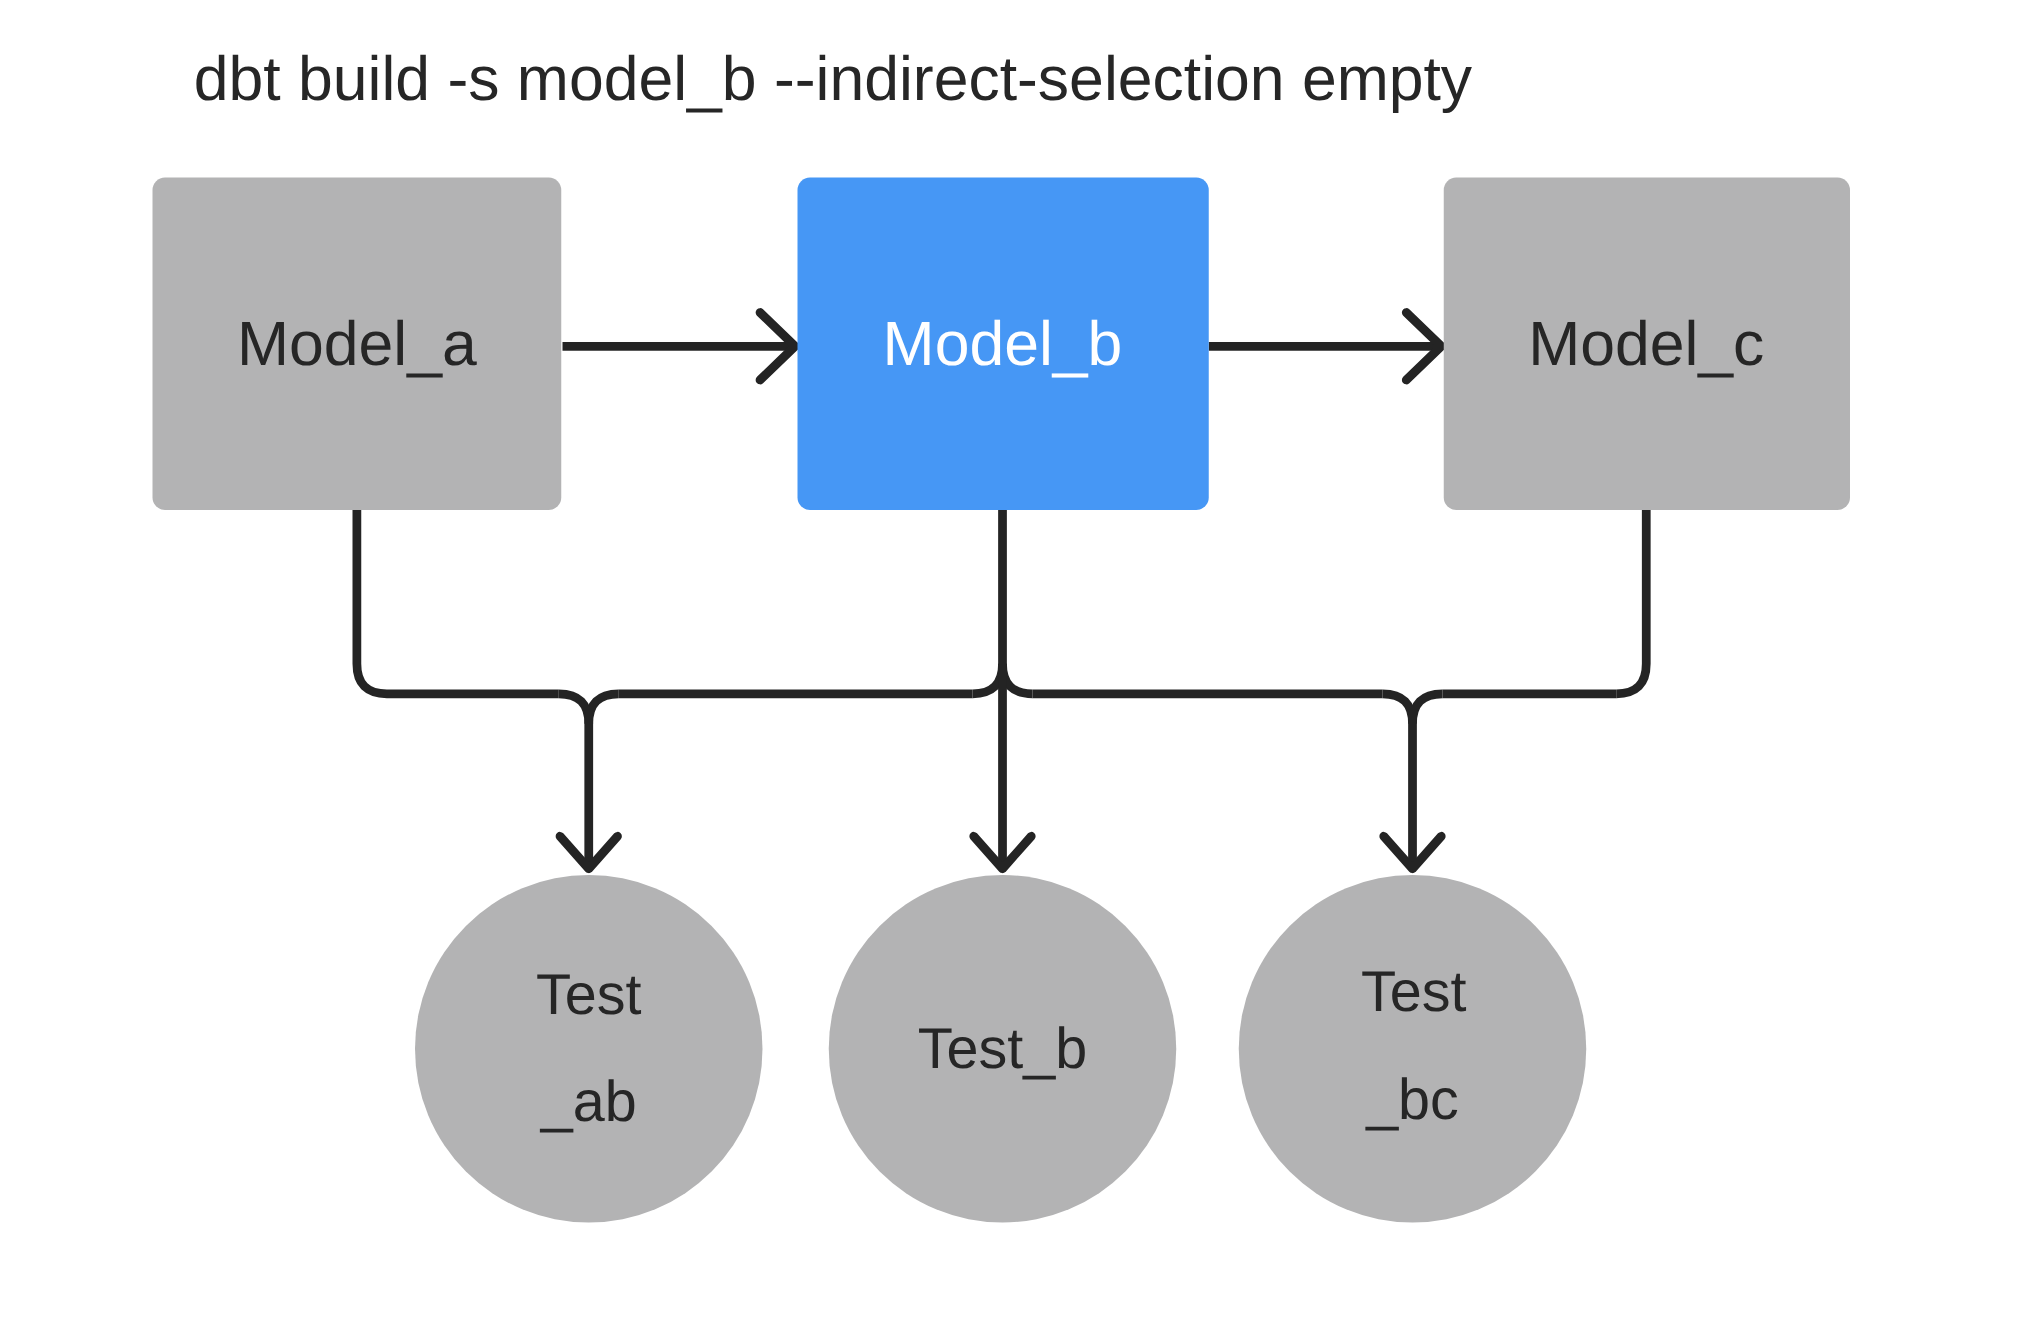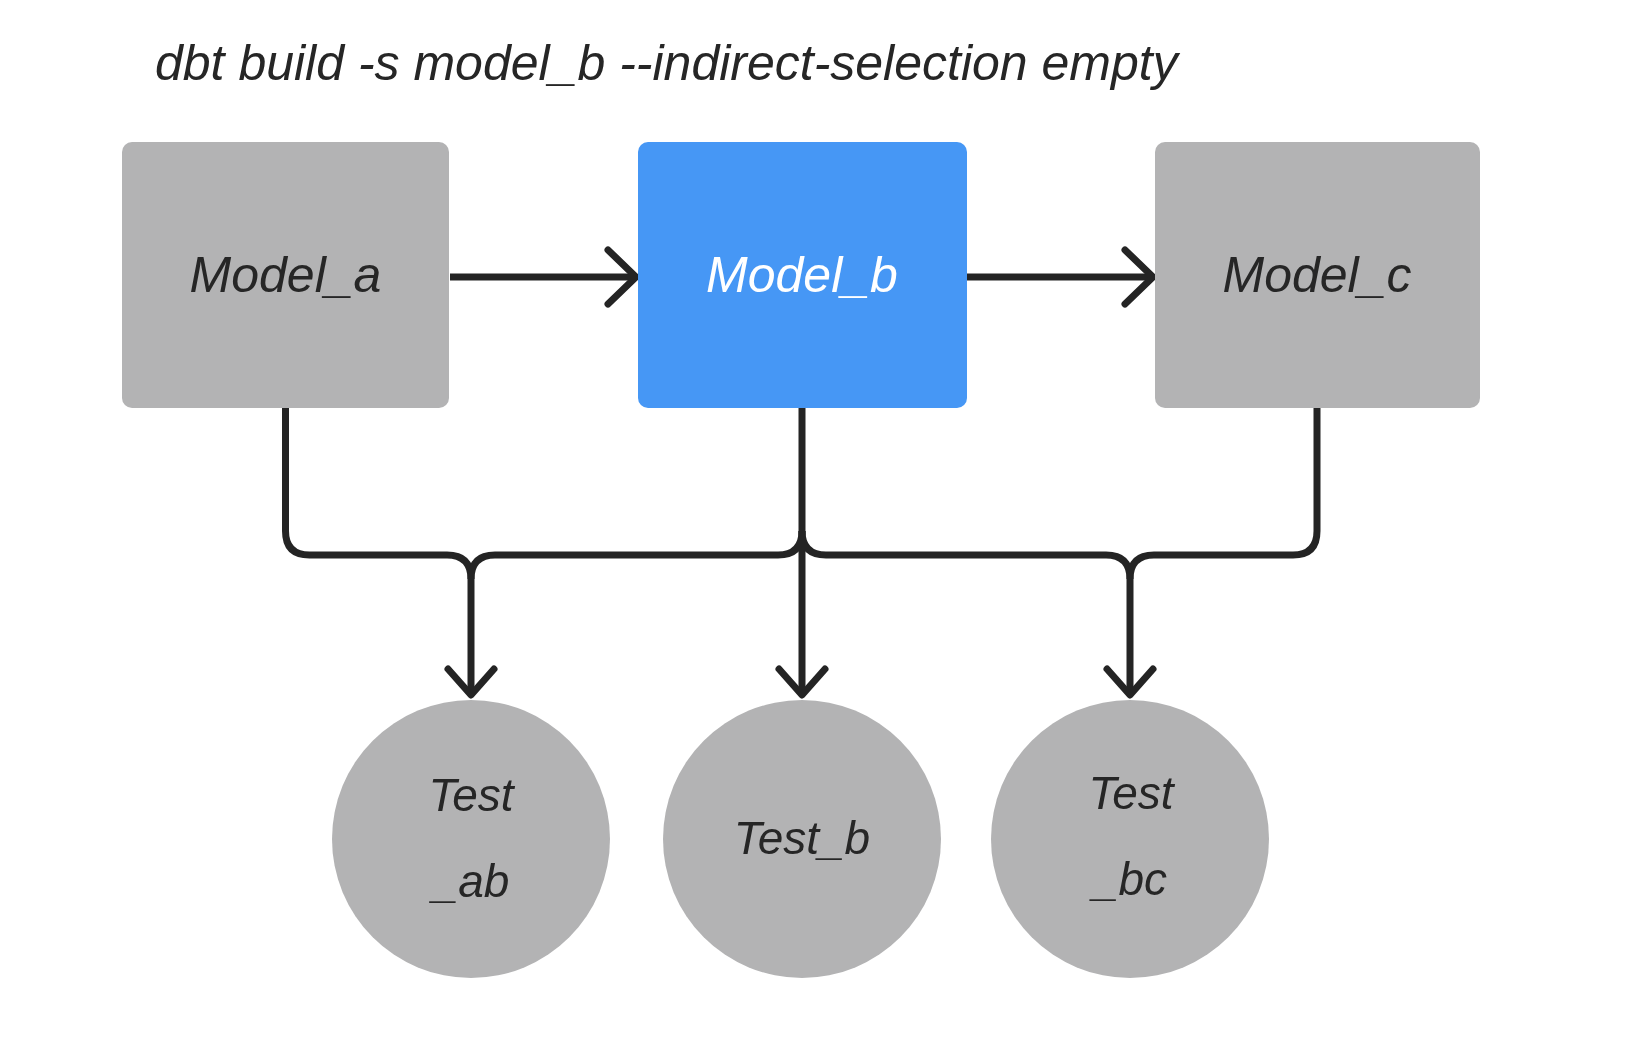--- a/index.html
+++ b/index.html
@@ -9,21 +9,20 @@
   body {
     width: 1630px;
     height: 1060px;
     overflow: hidden;
     background: var(--background, #ffffff);
   }
   .stage {
     position: relative;
     width: 1630px;
     height: 1060px;
-    font-style: italic;
   }
   svg {
     display: block;
     width: 1630px;
     height: 1060px;
   }
   svg text {
     font-family: "Liberation Sans", "DejaVu Sans", sans-serif;
   }
   .title-text {

